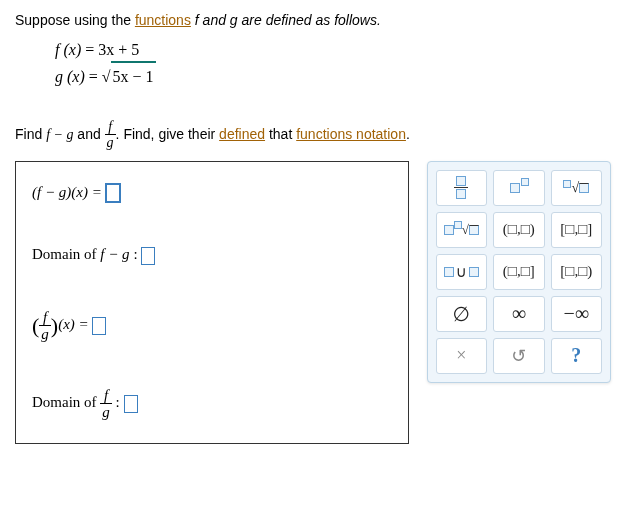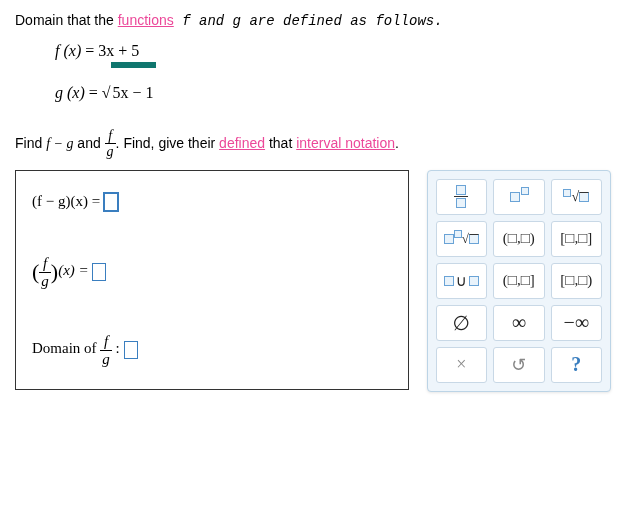--- a/index.html
+++ b/index.html
@@ -4,25 +4,25 @@
 <style>
   body {
     font-family: Arial, Helvetica, sans-serif;
     font-size: 14px;
     color: #000;
     margin: 0;
     padding: 10px 15px;
     width: 626px;
     box-sizing: border-box;
   }
-  a { color: #ec4899; }
+  a { color: #a16207; }
   .instr { margin-bottom: 10px; line-height: 1.5; }
-  .defs { margin: 8px 0 10px 40px; font-family: 'Times New Roman', serif; font-size: 16px; font-style: italic; }
+  .defs { margin: 8px 0 28px 40px; font-family: 'Times New Roman', serif; font-size: 16px; font-style: italic; }
   .defs .row { margin: 2px 0; }
-  .sqrt-line { border-top: 6px solid #0f766e; display: inline-block; padding: 16px 2px; }
+  .sqrt-line { border-top: 2px solid #0f766e; display: inline-block; padding: 5px 2px; }
   .frac { display: inline-block; vertical-align: middle; text-align: center; font-style: italic; font-family:'Times New Roman',serif; }
   .frac .num { display:block; border-bottom:1px solid #000; padding:0 2px; line-height:1.1;}
   .frac .den { display:block; padding:0 2px; line-height:1.1;}
 
   .work-area { display:flex; align-items:flex-start; gap:18px; }
   .answer-box {
     border: 1px solid #333;
     width: 395px;
     box-sizing: border-box;
   }
@@ -68,41 +68,45 @@
     color:#222;
   }
   .ph-box { display:inline-block; width:8px; height:8px; border:1px solid #6aa3d6; background:#e9f3fb; }
   .ph-box.sm { width:6px; height:6px; }
   .big-sym { font-size:20px; }
 </style>
 </head>
 <body>
 
 <div class="instr">
-  <span>Domain that the </span><a href="#">functions</a><span style="font-style:italic; font-family:Liberation Mono, monospace;"> f and g are defined as follows.</span>
+  <span>Suppose using the </span><a href="#">functions</a><span style="font-style:italic; font-family:Liberation Sans, sans-serif;"> f and g are defined as follows.</span>
 </div>
 
 <div class="defs">
   <div class="row">
     <span>f (x) </span><span style="font-style:normal;">= 3x + 5</span>
   </div>
   <div class="row">
     <span>g (x) </span><span style="font-style:normal;">= </span><span style="font-style:normal;">√</span><span class="sqrt-line" style="font-style:normal;">5x − 1</span>
   </div>
 </div>
 
 <div class="instr">
-  <span>Find </span><span style="font-style:italic; font-family:'Times New Roman',serif;">f − g</span><span> and </span><span class="frac"><span class="num">f</span><span class="den">g</span></span><span>. Find, give their </span><a href="#">defined</a><span> that </span><a href="#">interval notation</a><span>.</span>
+  <span>Find </span><span style="font-style:italic; font-family:'Times New Roman',serif;">f − g</span><span> and </span><span class="frac"><span class="num">f</span><span class="den">g</span></span><span>. Find, give their </span><a href="#">defined</a><span> that </span><a href="#">functions notation</a><span>.</span>
 </div>
 
 <div class="work-area">
   <div class="answer-box">
     <div class="ans-row">
-      <span style="margin-top:36px;">(f − g)(x) = </span>
+      <span style="font-style:italic;margin-top:36px;">(f − g)(x) = </span>
       <span class="input-slot active">&nbsp;</span>
+    </div>
+    <div class="ans-row">
+      <span>Domain of </span><span style="font-style:italic;">f − g</span><span> : </span>
+      <span class="input-slot">&nbsp;</span>
     </div>
     <div class="ans-row">
       <span style="font-size:22px; vertical-align:middle;">(</span><span class="frac"><span class="num">f</span><span class="den">g</span></span><span style="font-size:22px; vertical-align:middle;">)</span><span style="font-style:italic;">(x) = </span>
       <span class="input-slot">&nbsp;</span>
     </div>
     <div class="ans-row">
       <span>Domain of </span><span class="frac"><span class="num">f</span><span class="den">g</span></span><span> : </span>
       <span class="input-slot">&nbsp;</span>
     </div>
   </div>

